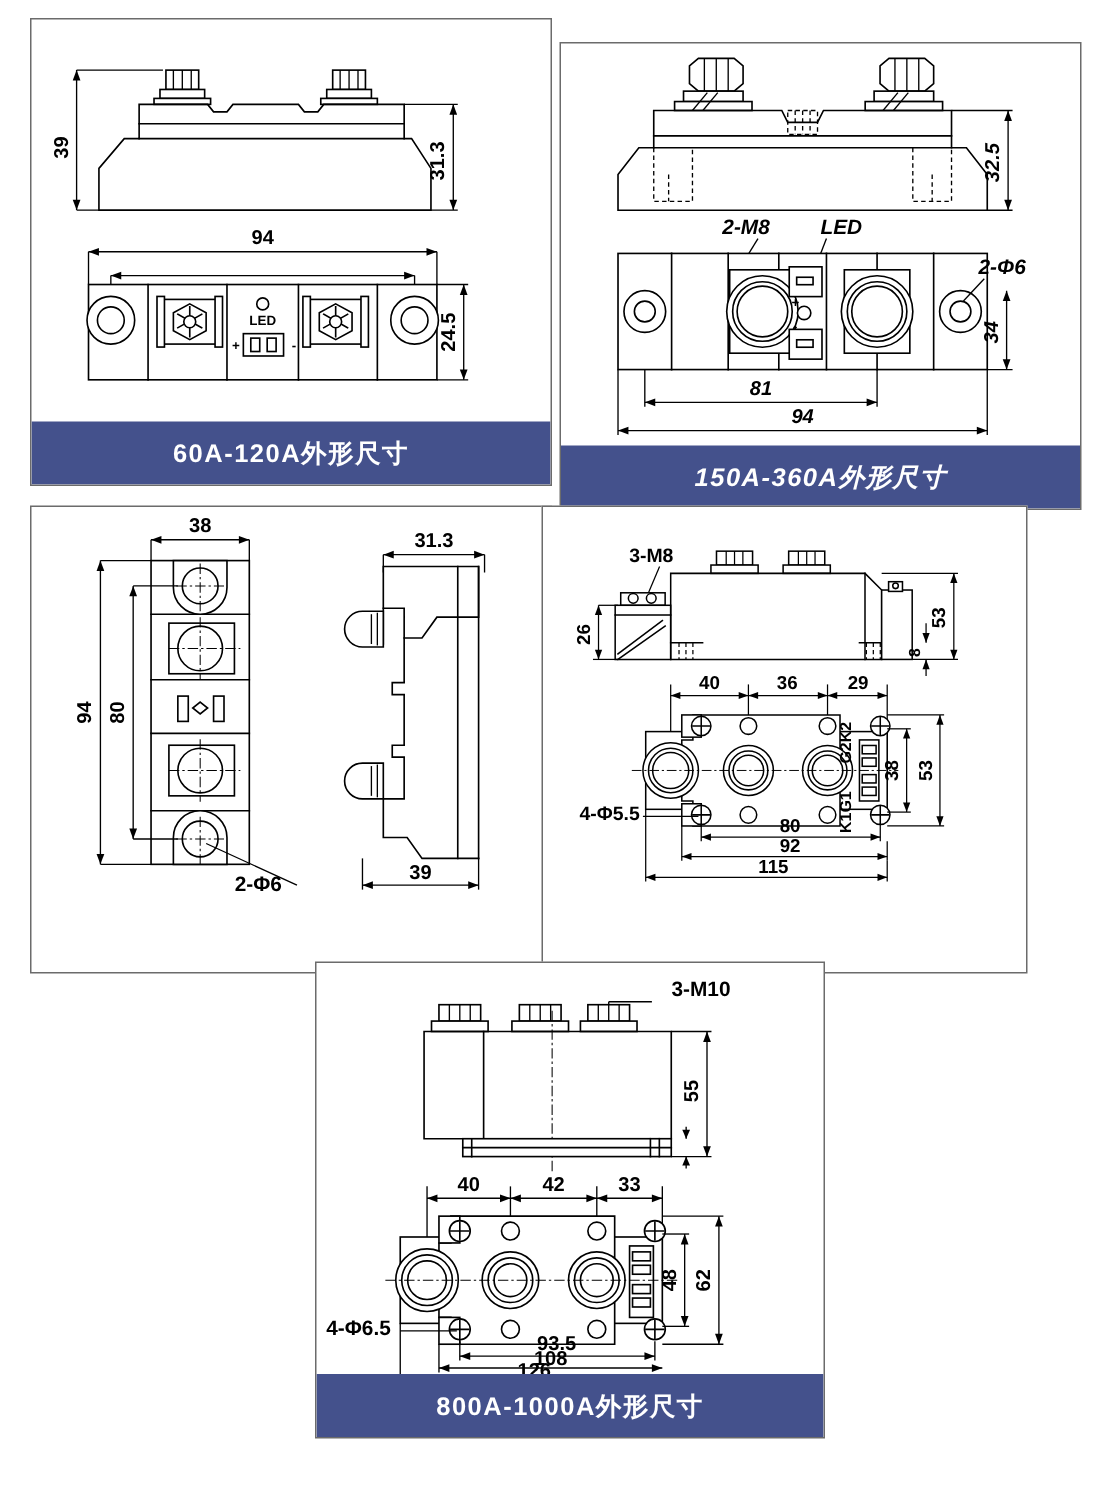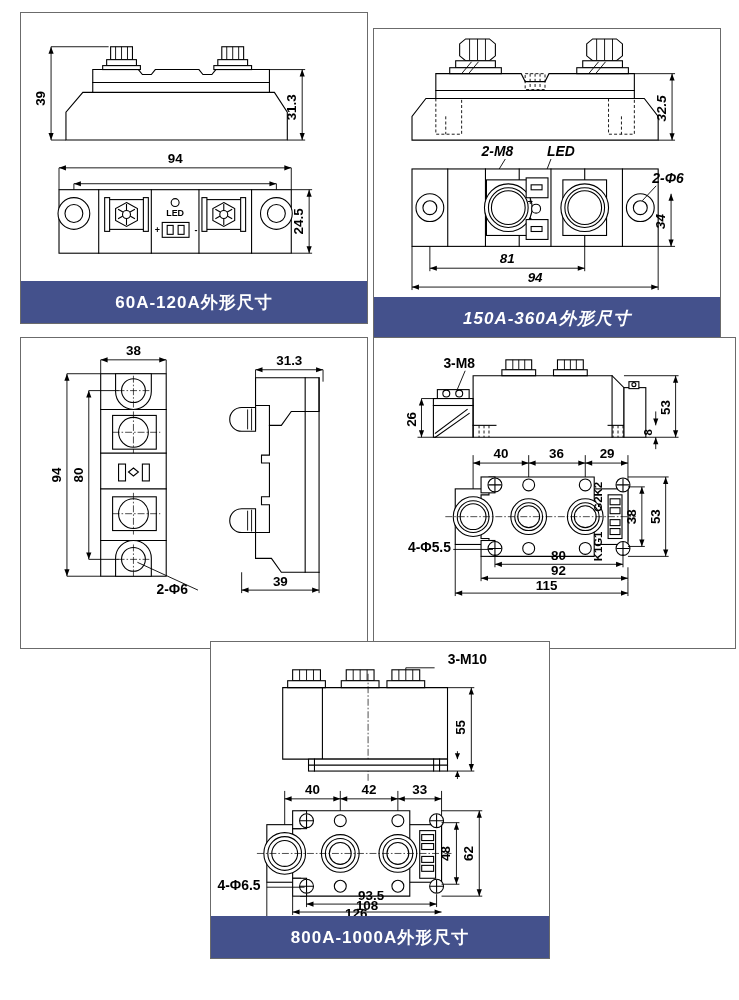--- a/index.html
+++ b/index.html
@@ -51,21 +51,21 @@
     font-size: 17px;
     font-weight: bold;
     letter-spacing: 1px;
     font-family: "Liberation Sans", sans-serif;
     box-sizing: border-box;
   }
   
   #panel-60-120   { left: 20px;  top: 12px;  width: 348px; height: 312px; }
   #panel-150-360  { left: 373px; top: 28px;  width: 348px; height: 312px; font-style: italic; }
   #panel-400      { left: 20px;  top: 337px; width: 348px; height: 312px; }
-  #panel-500-600  { left: 373px; top: 337px; width: 363px; height: 312px; }
+  #panel-500-600  { left: 361px; top: 337px; width: 324px; height: 312px; }
   #panel-800-1000 { left: 210px; top: 641px; width: 340px; height: 318px; }
 
   
   .ln   { stroke: #000; stroke-width: 1.1; fill: none; stroke-linecap: square; }
   .lnT  { stroke: #000; stroke-width: 0.9; fill: none; }
   .dash { stroke: #000; stroke-width: 0.9; fill: none; stroke-dasharray: 3 2.2; }
   .cl   { stroke: #000; stroke-width: 0.7; fill: none; stroke-dasharray: 7 2 1.6 2; }
   .dim  { stroke: #000; stroke-width: 0.9; fill: none; }
   .fillw{ fill: #ffffff; }
   text.dimtxt {

